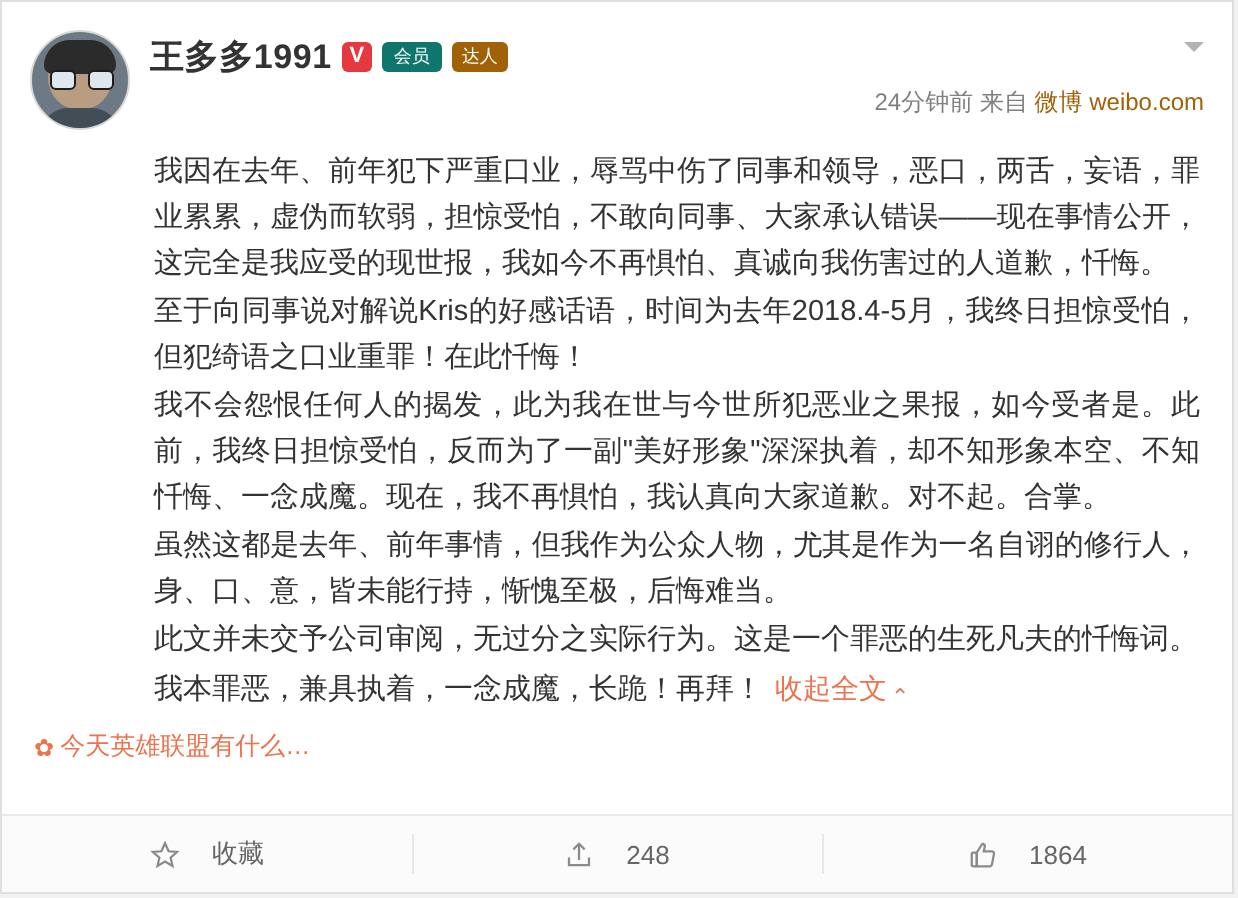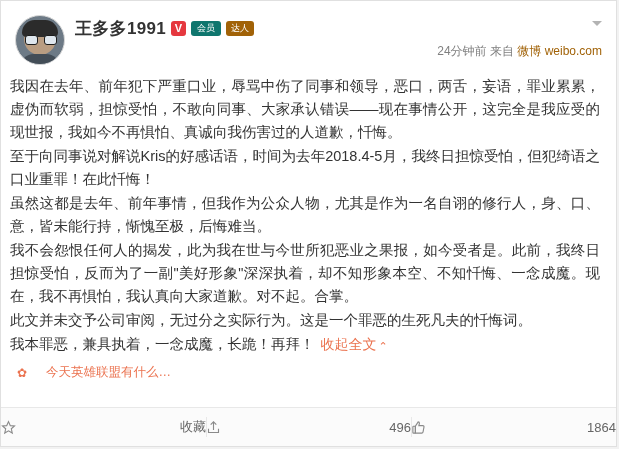--- a/index.html
+++ b/index.html
@@ -193,25 +193,26 @@
     width: 0;
     height: 0;
     border-left: 5px solid transparent;
     border-right: 5px solid transparent;
     border-top: 5px solid #b3b3b3;
     cursor: pointer;
   }
 
   
   .content {
-    padding: 10px 16px 0 9px;
+    padding: 10px 16px 0 32px;
     font-size: 14.5px;
     line-height: 23px;
     color: #333333;
     text-align: justify;
+    margin-left: 44px;
   }
   .content p {
     margin: 0 0 1px 0;
   }
   .collapse-link {
     color: #eb7350;
     cursor: pointer;
     margin-left: 6px;
     font-size: 14px;
     white-space: nowrap;
@@ -231,40 +232,39 @@
     gap: 3px;
   }
   .topic-row .flower {
     color: #eb7350;
     font-size: 12px;
   }
   .topic-link {
     color: #eb7350;
     text-decoration: none;
     cursor: pointer;
-    margin-left: 16px;
   }
 
   
   .footer {
     position: absolute;
     left: 0;
     right: 0;
     bottom: 0;
     height: 38px;
     border-top: 1px solid #e8e8e8;
     background: #fbfbfb;
     display: flex;
     align-items: stretch;
   }
   .f-item {
     flex: 1 1 25%;
     display: flex;
     align-items: center;
-    justify-content: space-between;
+    justify-content: center;
     gap: 16px;
     font-size: 13px;
     color: #666666;
     cursor: pointer;
     position: relative;
   }
   .f-item + .f-item::before {
     content: "";
     position: absolute;
     left: 0;
@@ -312,22 +312,22 @@
         <a class="src-link" href="#">微博 weibo.com</a>
       </div>
     </div>
 
     <div class="caret"></div>
   </div>
 
   <div class="content">
     <p>我因在去年、前年犯下严重口业，辱骂中伤了同事和领导，恶口，两舌，妄语，罪业累累，虚伪而软弱，担惊受怕，不敢向同事、大家承认错误——现在事情公开，这完全是我应受的现世报，我如今不再惧怕、真诚向我伤害过的人道歉，忏悔。</p>
     <p>至于向同事说对解说Kris的好感话语，时间为去年2018.4-5月，我终日担惊受怕，但犯绮语之口业重罪！在此忏悔！</p>
+    <p>我不会怨恨任何人的揭发，此为我在世与今世所犯恶业之果报，如今受者是。此前，我终日担惊受怕，反而为了一副"美好形象"深深执着，却不知形象本空、不知忏悔、一念成魔。现在，我不再惧怕，我认真向大家道歉。对不起。合掌。</p>
     <p>虽然这都是去年、前年事情，但我作为公众人物，尤其是作为一名自诩的修行人，身、口、意，皆未能行持，惭愧至极，后悔难当。</p>
-    <p>我不会怨恨任何人的揭发，此为我在世与今世所犯恶业之果报，如今受者是。此前，我终日担惊受怕，反而为了一副"美好形象"深深执着，却不知形象本空、不知忏悔、一念成魔。现在，我不再惧怕，我认真向大家道歉。对不起。合掌。</p>
     <p>此文并未交予公司审阅，无过分之实际行为。这是一个罪恶的生死凡夫的忏悔词。</p>
     <p>
       <span>我本罪恶，兼具执着，一念成魔，长跪！再拜！</span><span class="collapse-link"><span>收起全文</span><span class="arr">⌄</span></span>
     </p>
   </div>
 
   <div class="topic-row">
     <span class="flower">✿</span>
     <a class="topic-link" href="#">今天英雄联盟有什么…</a>
   </div>
@@ -342,21 +342,21 @@
       <span>收藏</span>
     </div>
     <div class="f-item">
       <span class="f-ico ico-share">
         <svg viewBox="0 0 24 24" fill="none" stroke="#8a8a8a" stroke-width="1.8">
             <path d="M4 14v6h16v-6"></path>
             <path d="M12 16V3"></path>
             <path d="M7.5 7.5 12 3l4.5 4.5"></path>
           </svg>
       </span>
-      <span>496</span>
+      <span>248</span>
     </div>
     <div class="f-item">
       <span class="f-ico ico-like">
         <svg viewBox="0 0 24 24" fill="none" stroke="#8a8a8a" stroke-width="1.8">
             <path d="M7 21V10l4.5-7c1.2 0 2 .9 2 2.1L12.6 9H19c1.1 0 2 .9 1.8 2l-1.5 8c-.2 1.1-1 2-2.1 2z"></path>
             <rect x="3" y="10" width="4" height="11" rx="1"></rect>
           </svg>
       </span>
       <span>1864</span>
     </div>

